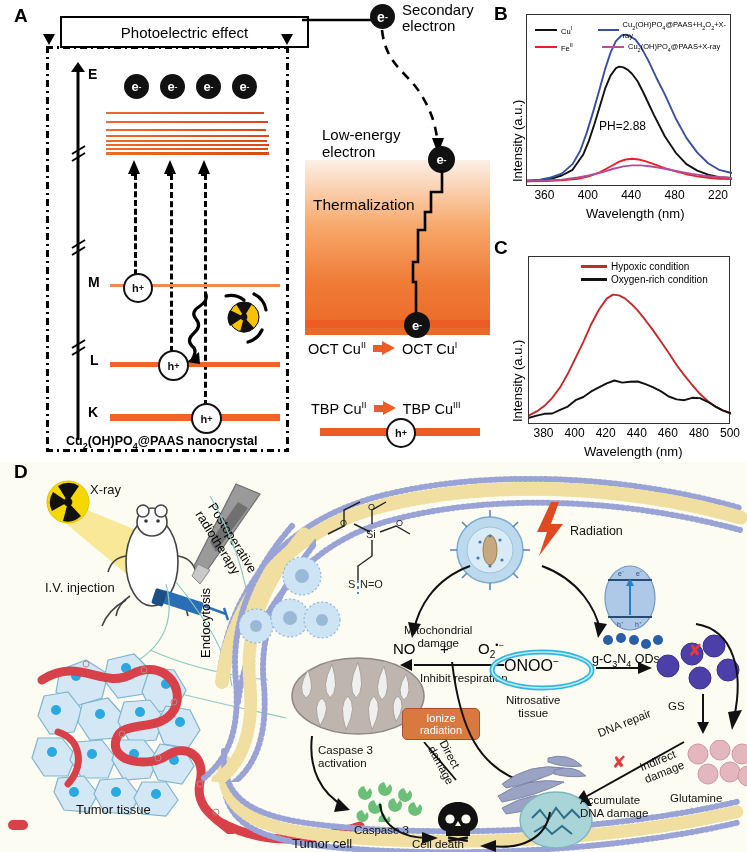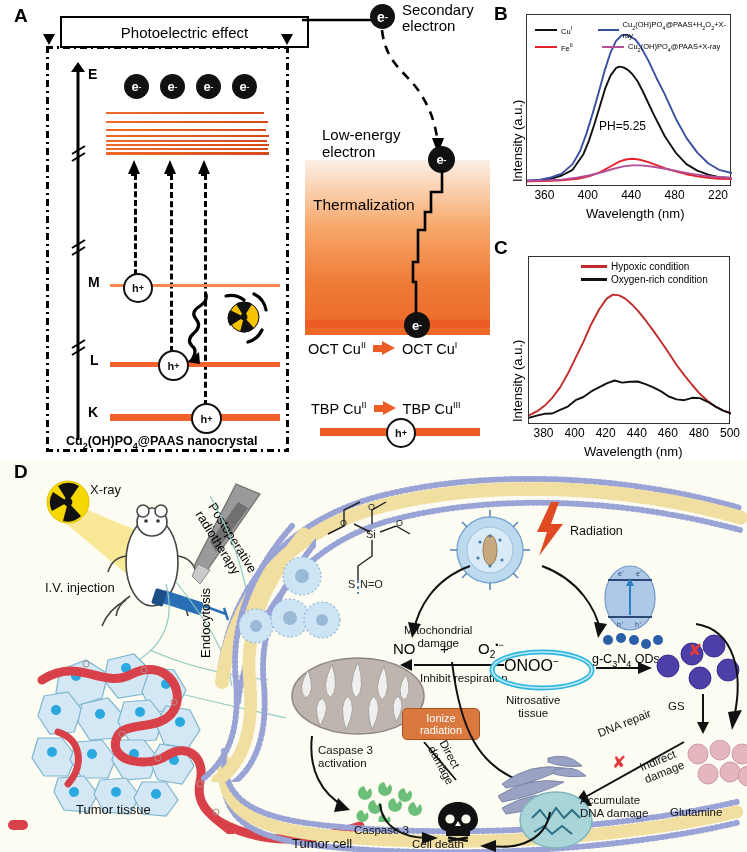--- a/index.html
+++ b/index.html
@@ -212,21 +212,21 @@
         <div style="width:62px;display:flex;align-items:center;">
           <span class="legline" style="background:#e8202a;"></span>
           <span class="legtxt">Fe<sup style="font-size:5.5px">II</sup></span>
         </div>
         <div style="display:flex;align-items:center;">
           <span class="legline" style="background:#b14f9a;"></span>
           <span class="legtxt">Cu<sub style="font-size:5.5px">2</sub>(OH)PO<sub style="font-size:5.5px">4</sub>@PAAS+X-ray</span>
         </div>
       </div>
     </div>
-    <div class="abs" style="left:72px;top:104px;font-size:12px;">PH=5.25</div>
+    <div class="abs" style="left:72px;top:104px;font-size:12px;">PH=2.88</div>
   </div>
   <div class="abs" id="bticks" style="left:38px;top:188px;width:205px;height:16px;">
       <span style="position:absolute;left:18.4px;top:0;transform:translateX(-50%);font-size:12px;">360</span>
       <span style="position:absolute;left:61.8px;top:0;transform:translateX(-50%);font-size:12px;">400</span>
       <span style="position:absolute;left:105.2px;top:0;transform:translateX(-50%);font-size:12px;">440</span>
       <span style="position:absolute;left:148.6px;top:0;transform:translateX(-50%);font-size:12px;">480</span>
       <span style="position:absolute;left:192.0px;top:0;transform:translateX(-50%);font-size:12px;">220</span>
     </div>
   <div class="abs axlabel" style="left:98px;top:206px;">Wavelength (nm)</div>
 </div>
@@ -544,21 +544,21 @@
   <svg class="abs" style="left:686px;top:278px;" width="70" height="56">
     <g fill="#e3b7bd" stroke="#cf98a1" stroke-width="1">
       <circle cx="12" cy="14" r="10"></circle>
         <circle cx="34" cy="10" r="10"></circle>
         <circle cx="56" cy="14" r="10"></circle>
       <circle cx="22" cy="34" r="10"></circle>
         <circle cx="44" cy="32" r="10"></circle>
         <circle cx="62" cy="36" r="10"></circle>
     </g>
   </svg>
-  <div class="abs dtxt-b" style="left:670px;top:344px;">Glutamine</div>
+  <div class="abs dtxt-b" style="left:670px;top:330px;">Glutamine</div>
 
   <svg class="abs" style="left:300px;top:274px;" width="70" height="82">
     <path d="M12,0 C8,34 22,58 44,70" fill="none" stroke="#111" stroke-width="2"></path>
     <polygon points="38,62 50,74 34,76" fill="#111"></polygon>
   </svg>
   <div class="abs dtxt-b" style="left:318px;top:282px;line-height:13px;">
     <div>Caspase 3</div>
     <div>activation</div>
   </div>
 

